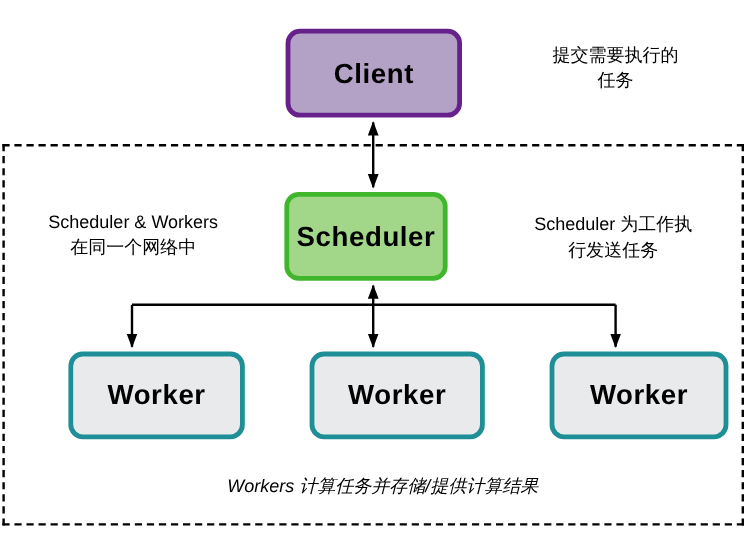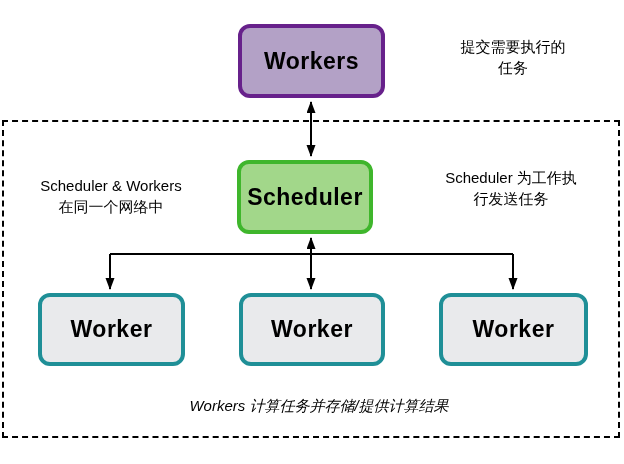--- a/index.html
+++ b/index.html
@@ -43,35 +43,36 @@
   }
   .node-scheduler {
     left: 237px; top: 160px; width: 136px; height: 74px;
     background: var(--scheduler-fill, #a2d78a);
     border: 4px solid var(--scheduler-border, #3fb62c);
   }
   .node-worker {
     top: 293px; height: 73px;
     background: var(--worker-fill, #e9eaec);
     border: 4px solid var(--worker-border, #1f8f97);
+    margin-left: 19px;
   }
   .node-worker-1 { left: 38px;  width: 147px; }
   .node-worker-2 { left: 239px; width: 146px; }
   .node-worker-3 { left: 439px; width: 149px; }
   .note {
     position: absolute;
     color: #000000;
     font-size: 15px;
     line-height: 21px;
     text-align: center;
     white-space: pre-line;
   }
   .note-submit  { left: 423px; top: 36px;  width: 180px; }
   .note-network { left: 11px;  top: 175px; width: 200px; }
-  .note-send    { left: 416px; top: 167px; width: 190px; }
+  .note-send    { left: 416px; top: 177px; width: 190px; }
   .note-results { left: 119px; top: 395px; width: 400px; font-style: italic; }
   .arrow-line { stroke: var(--arrow, #000000); stroke-width: 2; fill: none; }
   marker path { fill: var(--arrow, #000000); }
 </style>
 </head>
 <body>
 
 <div class="canvas">
 
   <div class="boundary"></div>
@@ -83,21 +84,21 @@
       </marker>
     </defs>
     <line class="arrow-line" x1="311" y1="102" x2="311" y2="156" marker-start="url(#ah)" marker-end="url(#ah)"></line>
     <line class="arrow-line" x1="311" y1="238" x2="311" y2="289" marker-start="url(#ah)" marker-end="url(#ah)"></line>
     <line class="arrow-line" x1="110" y1="254" x2="513" y2="254"></line>
     <line class="arrow-line" x1="110" y1="254" x2="110" y2="289" marker-end="url(#ah)"></line>
     <line class="arrow-line" x1="513" y1="254" x2="513" y2="289" marker-end="url(#ah)"></line>
   </svg>
 
   <div class="node node-client">
-    <span>Workers</span>
+    <span>Client</span>
   </div>
 
   <div class="node node-scheduler">
     <span>Scheduler</span>
   </div>
 
   <div class="node node-worker node-worker-1">
     <span>Worker</span>
   </div>
 

